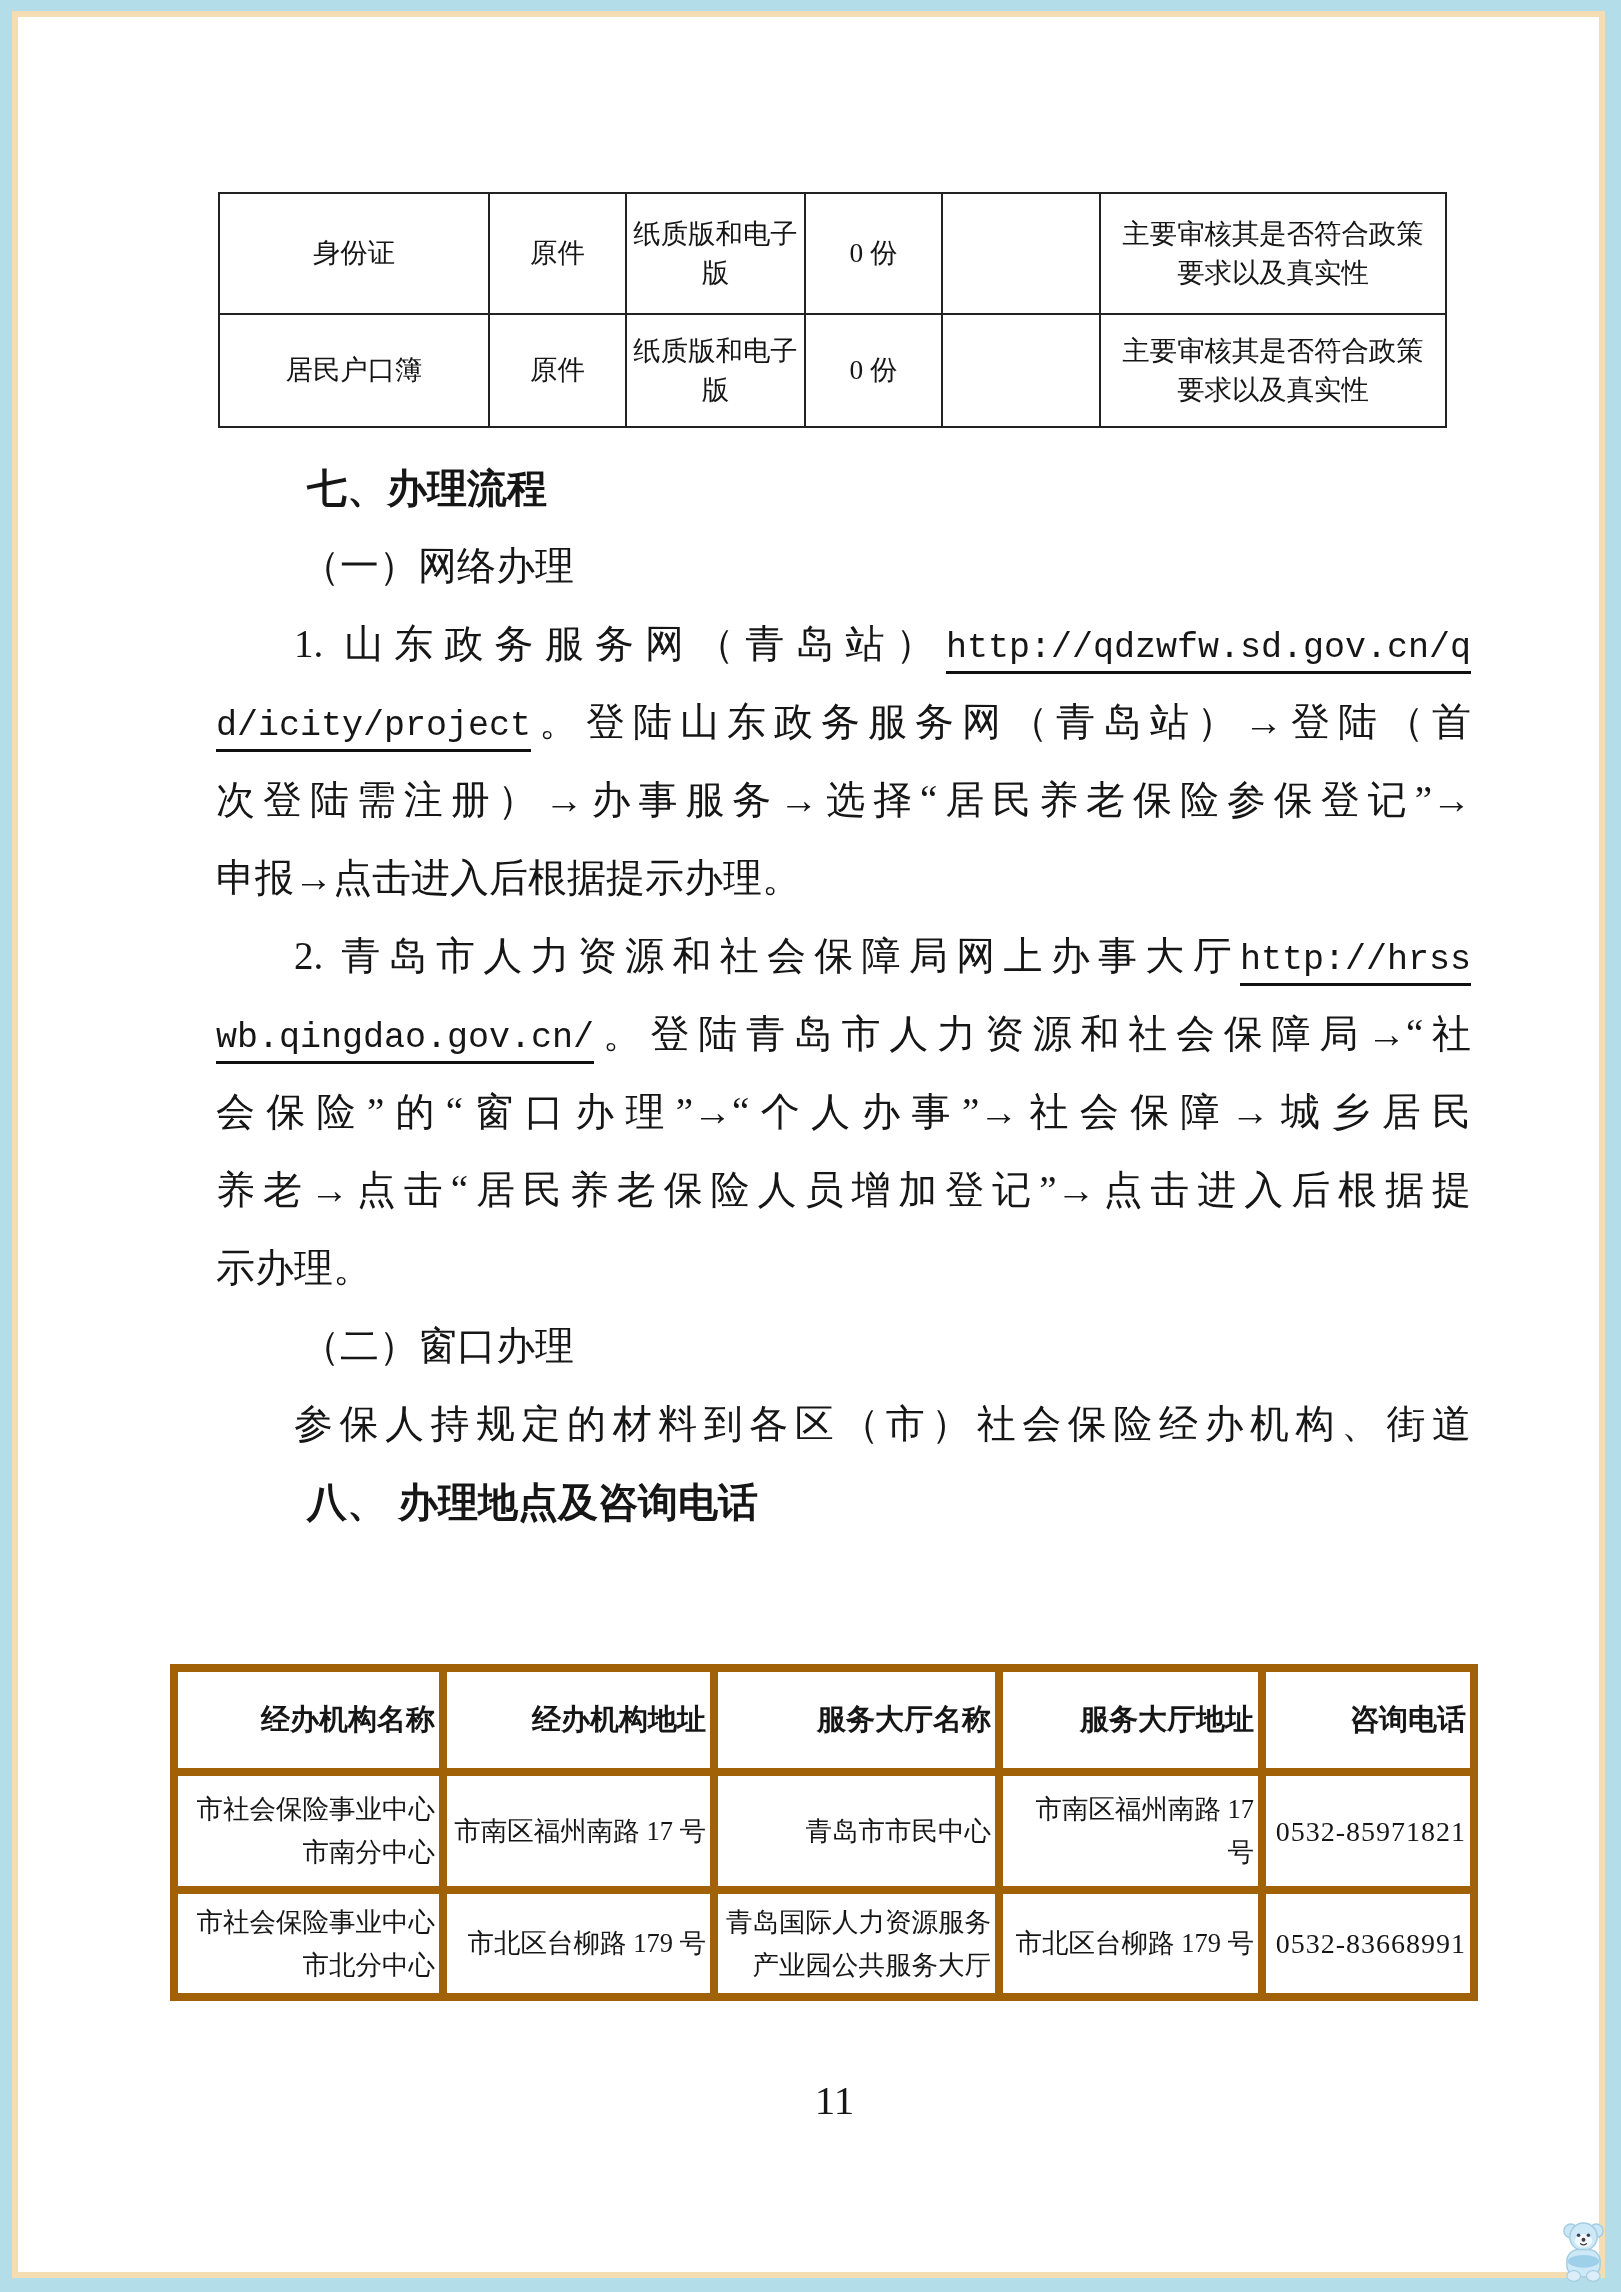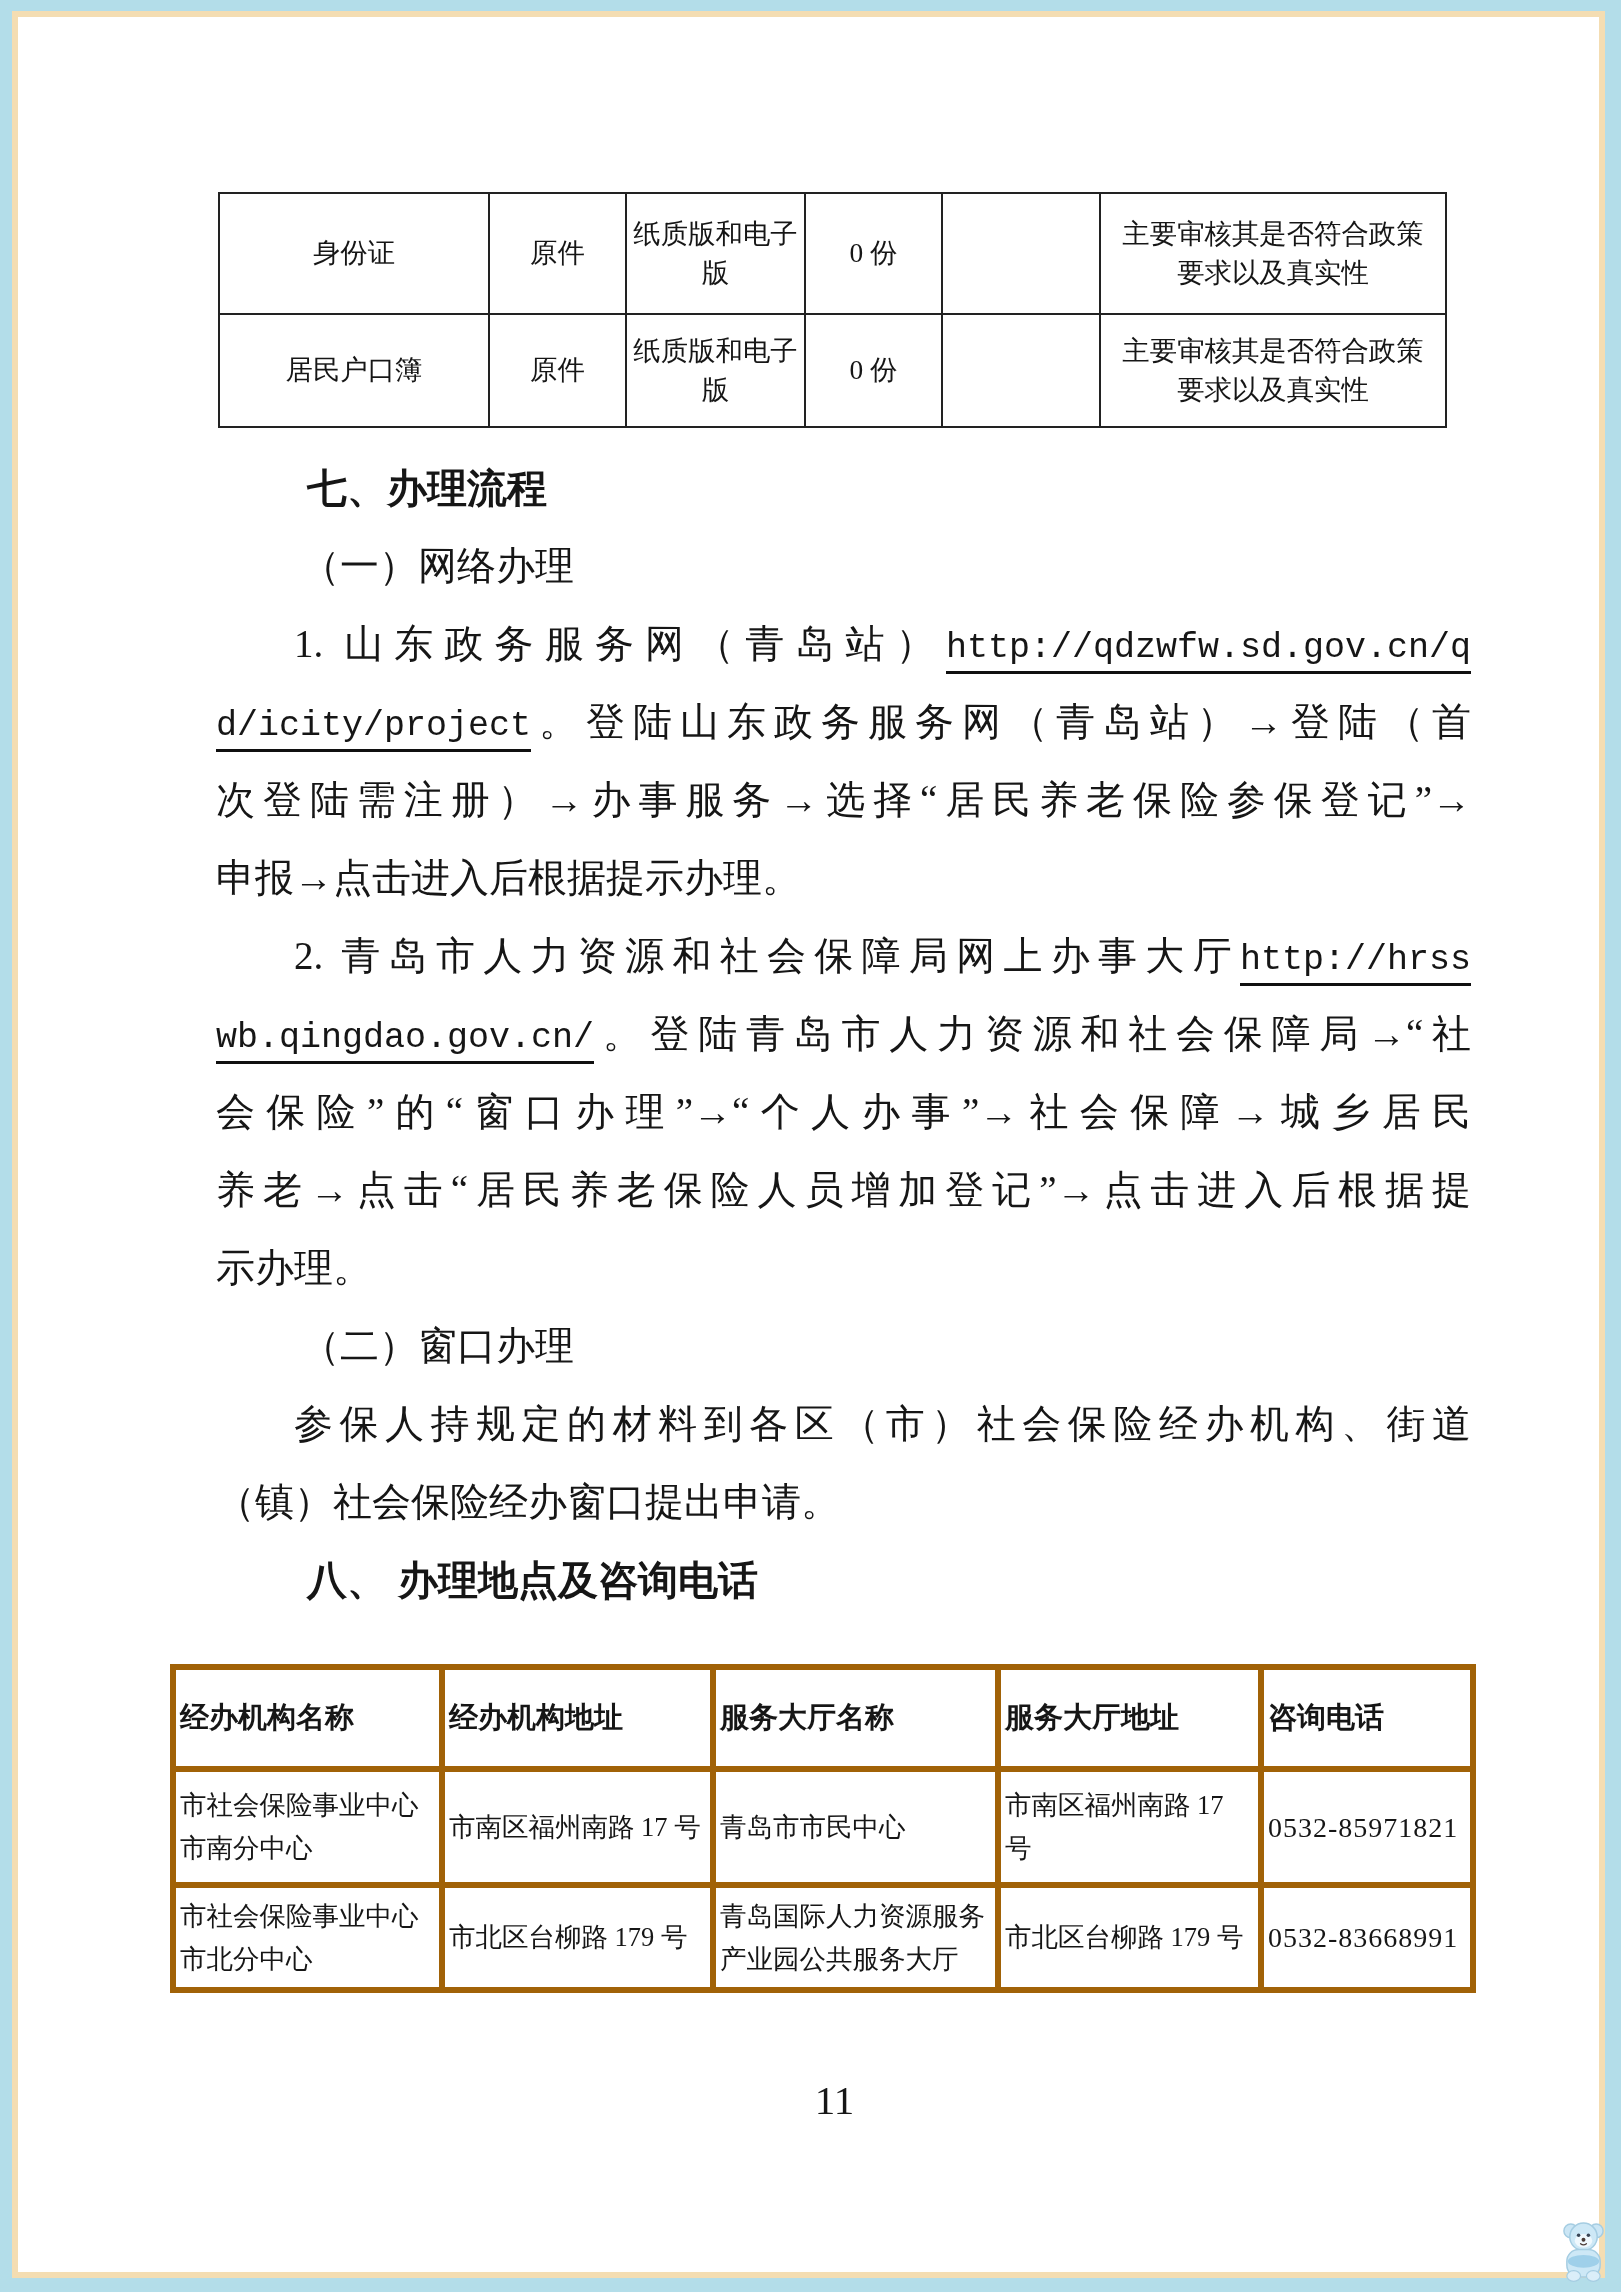--- a/index.html
+++ b/index.html
@@ -31,21 +31,21 @@
   .h2 { font-family:"Liberation Sans","DejaVu Sans",sans-serif; font-weight:700;
         font-size:40px; text-indent:91px; }
   .h3 { text-indent:85px; }
   .url { font-family:"Liberation Mono","DejaVu Sans Mono",monospace; font-size:35px;
          border-bottom:3.9px solid #101010; padding-bottom:2.9px; }
 
   
   table.ctable { position:absolute; left:170px; top:1664px; border-collapse:collapse;
     table-layout:fixed; border:2.9px solid #111; }
   table.ctable th, table.ctable td {
-    border:6px solid #a16207; text-align:left; vertical-align:middle;
+    border:8px solid #a16207; text-align:right; vertical-align:middle;
     white-space:pre-line; padding:0 3.9px;
   }
   table.ctable th {
     font-family:"Liberation Sans","DejaVu Sans",sans-serif;
     font-weight:700; font-size:29px; height:96px;
   }
   table.ctable td { font-size:26.5px; line-height:43px; }
   .ctable tr.r1 td { height:110px; }
   .ctable tr.r2 td { height:99px; }
   .ctable td.phone { font-size:28px; letter-spacing:1px; }
@@ -112,21 +112,20 @@
   </div>
   <div class="tl just">
     <span class="url">wb.qingdao.gov.cn/</span><span>。登陆青岛市人力资源和社会保障局→“社</span>
   </div>
   <div class="tl just">会保险”的“窗口办理”→“个人办事”→社会保障→城乡居民</div>
   <div class="tl just">养老→点击“居民养老保险人员增加登记”→点击进入后根据提</div>
   <div class="tl wrapok">示办理。</div>
 
   <div class="tl h3">（二）窗口办理</div>
   <div class="tl just ind">参保人持规定的材料到各区（市）社会保险经办机构、街道</div>
-  <div class="tl wrapok">（镇）社会保险经办窗口提出申请。</div>
 
   <div class="tl h2">八、 办理地点及咨询电话</div>
 </div>
 
 <table class="ctable">
   <colgroup>
     <col style="width:269px">
       <col style="width:271px">
       <col style="width:285px">
     <col style="width:263px">

